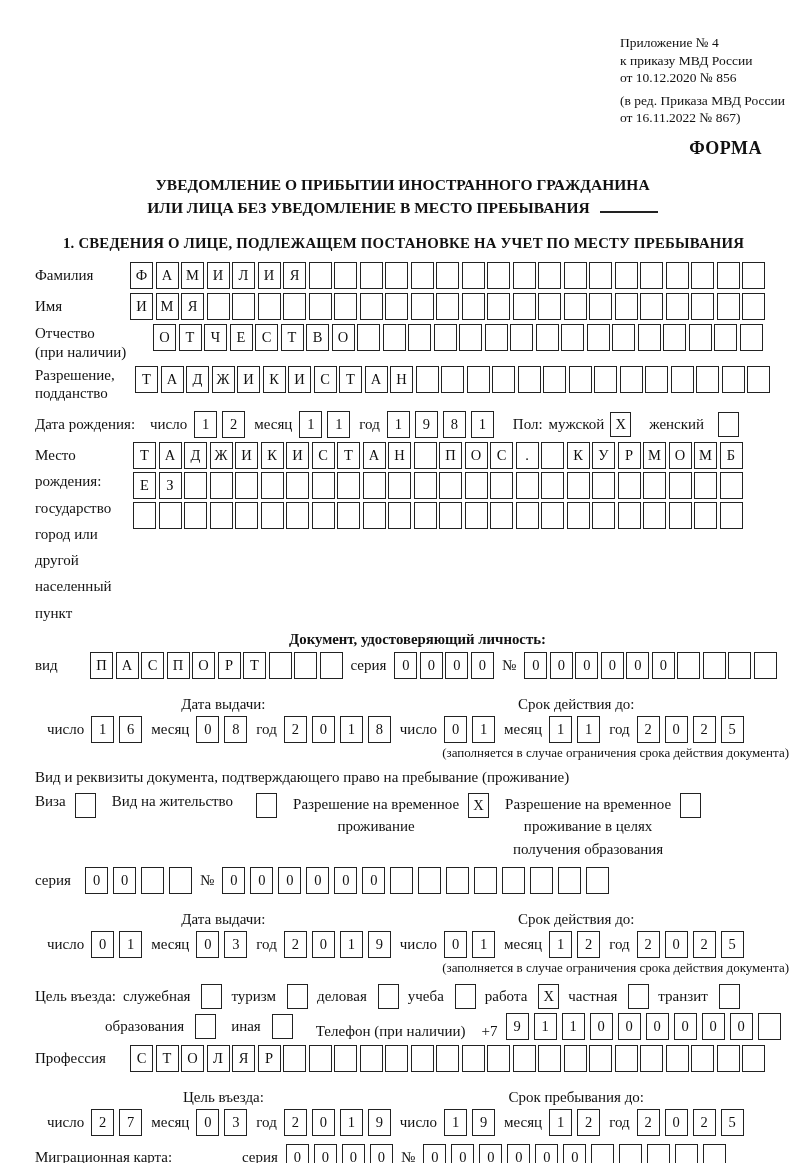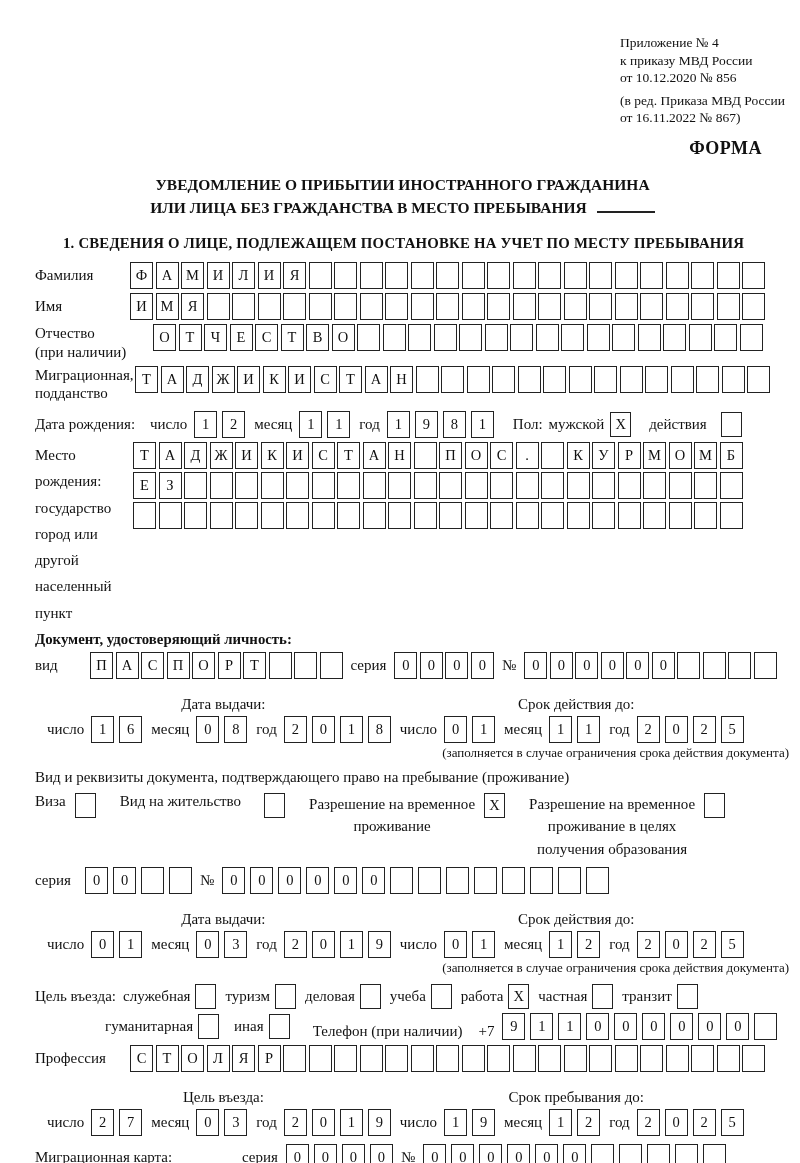--- a/index.html
+++ b/index.html
@@ -22,36 +22,36 @@
 
   .cells { display:flex; gap:2.5px; }
   .cells.spread { gap:5px; }
   .cell { width:23px; height:27px; border:1.6px solid #222; display:flex; flex-shrink:0;
     align-items:center; justify-content:center; font-size:14.5px; background:#fff; }
   .checkbox { width:21px; height:25px; border:1.6px solid #222; display:inline-flex; flex-shrink:0;
     align-items:center; justify-content:center; font-size:14.5px; background:#fff; }
 
   .stackcells > .cells { margin-bottom:3px; }
   .mid-label { margin:0 8px; flex-shrink:0; }
-  .doc-heading { font-weight:bold; text-align:left; margin-top:5px; font-size:14.8px; }
+  .doc-heading { font-weight:bold; text-align:center; margin-top:5px; font-size:14.8px; }
 
   .dategroup { display:flex; align-items:center; }
   .dategroup .dlabel { margin:0 7px 0 0; }
   .dategroup .cells { margin-right:9px; }
   .two-col { display:flex; justify-content:space-between; padding:0 55px 0 12px; margin-top:12px; }
   .col-head { text-align:center; margin-top:5px; }
   .rnote { text-align:right; font-size:13px; padding-right:11px; margin-top:2px; }
 
   .intro { margin-top:6px; line-height:1.45; }
-  .permits { display:flex; align-items:flex-start; gap:24px; margin-top:4px; }
+  .permits { display:flex; align-items:flex-start; gap:16px; margin-top:4px; }
   .permit-item { display:flex; align-items:flex-start; gap:9px; }
   .permit-text { text-align:center; line-height:1.5; }
 
   .purpose { display:flex; align-items:center; margin-top:8px; flex-wrap:nowrap; }
-  .opt { display:flex; align-items:center; margin-right:9px; }
+  .opt { display:flex; align-items:center; margin-right:9px;gap:6px; }
   .opt .opt-label { margin-right:5px; }
   .phone-group { display:flex; align-items:flex-end; margin-left:14px; }
   .phone-prefix { margin-right:8px; }
 </style>
 </head>
 <body>
 
 <div class="page">
 
   <div class="annex">
@@ -59,21 +59,21 @@
     <div>к приказу МВД России</div>
     <div>от 10.12.2020 № 856</div>
     <div>(в ред. Приказа МВД России</div>
     <div>от 16.11.2022 № 867)</div>
   </div>
   <div class="forma">ФОРМА</div>
 
   <div class="title">
     <div>УВЕДОМЛЕНИЕ О ПРИБЫТИИ ИНОСТРАННОГО ГРАЖДАНИНА</div>
     <div>
-      <span>ИЛИ ЛИЦА БЕЗ ГРАЖДАНСТВА В МЕСТО ПРЕБЫВАНИЯ</span><span class="blank"></span>
+      <span>ИЛИ ЛИЦА БЕЗ УВЕДОМЛЕНИЕ В МЕСТО ПРЕБЫВАНИЯ</span><span class="blank"></span>
     </div>
   </div>
 
   <div class="sec-heading">1. СВЕДЕНИЯ О ЛИЦЕ, ПОДЛЕЖАЩЕМ ПОСТАНОВКЕ НА УЧЕТ ПО МЕСТУ ПРЕБЫВАНИЯ</div>
 
   <div class="frow" style="margin-top:10px">
     <span class="flabel w95">Фамилия</span>
     <span class="cells">
         <span class="cell">Ф</span>
         <span class="cell">А</span>
@@ -162,21 +162,21 @@
         <span class="cell"></span>
         <span class="cell"></span>
         <span class="cell"></span>
         <span class="cell"></span>
         <span class="cell"></span>
       </span>
   </div>
 
   <div class="frow top">
     <span class="flabel w100">
-      <div>Миграционная,</div>
+      <div>Разрешение,</div>
       <div>подданство</div>
     </span>
     <span class="cells">
         <span class="cell">Т</span>
         <span class="cell">А</span>
         <span class="cell">Д</span>
         <span class="cell">Ж</span>
         <span class="cell">И</span>
         <span class="cell">К</span>
         <span class="cell">И</span>
@@ -218,21 +218,21 @@
       <span class="cells spread">
           <span class="cell">1</span>
           <span class="cell">9</span>
           <span class="cell">8</span>
           <span class="cell">1</span>
         </span>
     </span>
     <span style="margin-left:10px">Пол:</span>
     <span style="margin-left:6px">мужской</span>
     <span class="checkbox" style="margin-left:6px">X</span>
-    <span style="margin-left:18px">действия</span>
+    <span style="margin-left:18px">женский</span>
     <span class="checkbox" style="margin-left:14px"></span>
   </div>
 
   <div class="frow top">
     <span class="flabel w98" style="line-height:1.75">
       <div>Место рождения:</div>
       <div>государство</div>
       <div>город или другой</div>
       <div>населенный пункт</div>
     </span>
@@ -536,21 +536,21 @@
       <span class="checkbox"></span>
     </span>
     <span class="opt">
       <span class="opt-label">транзит</span>
       <span class="checkbox"></span>
     </span>
   </div>
 
   <div class="purpose" style="margin-top:4px; margin-left:70px">
     <span class="opt">
-      <span class="opt-label">гуманитарная</span>
+      <span class="opt-label">образования</span>
       <span class="checkbox"></span>
     </span>
     <span class="opt" style="margin-left:6px">
       <span class="opt-label">иная</span>
       <span class="checkbox"></span>
     </span>
     <span class="phone-group">
       <span style="margin-right:16px">Телефон (при наличии)</span>
       <span class="phone-prefix">+7</span>
       <span class="cells spread">

